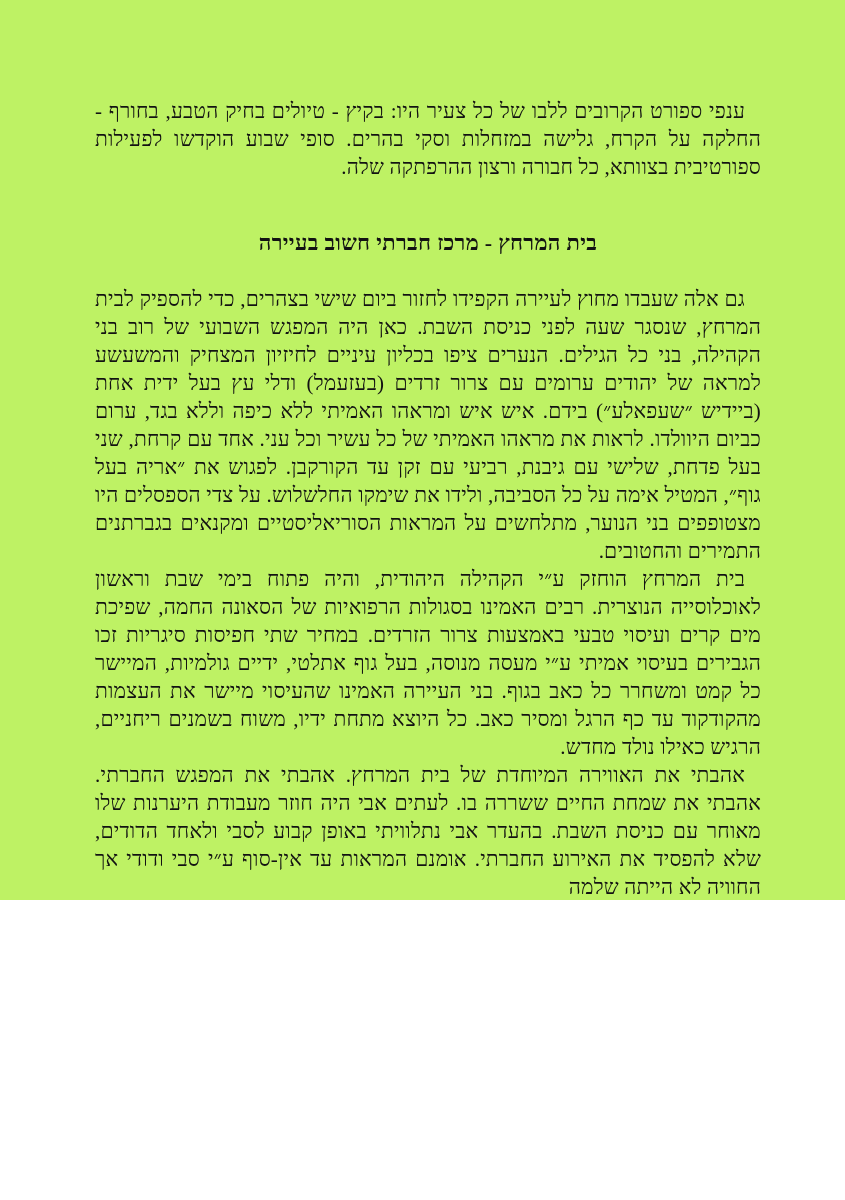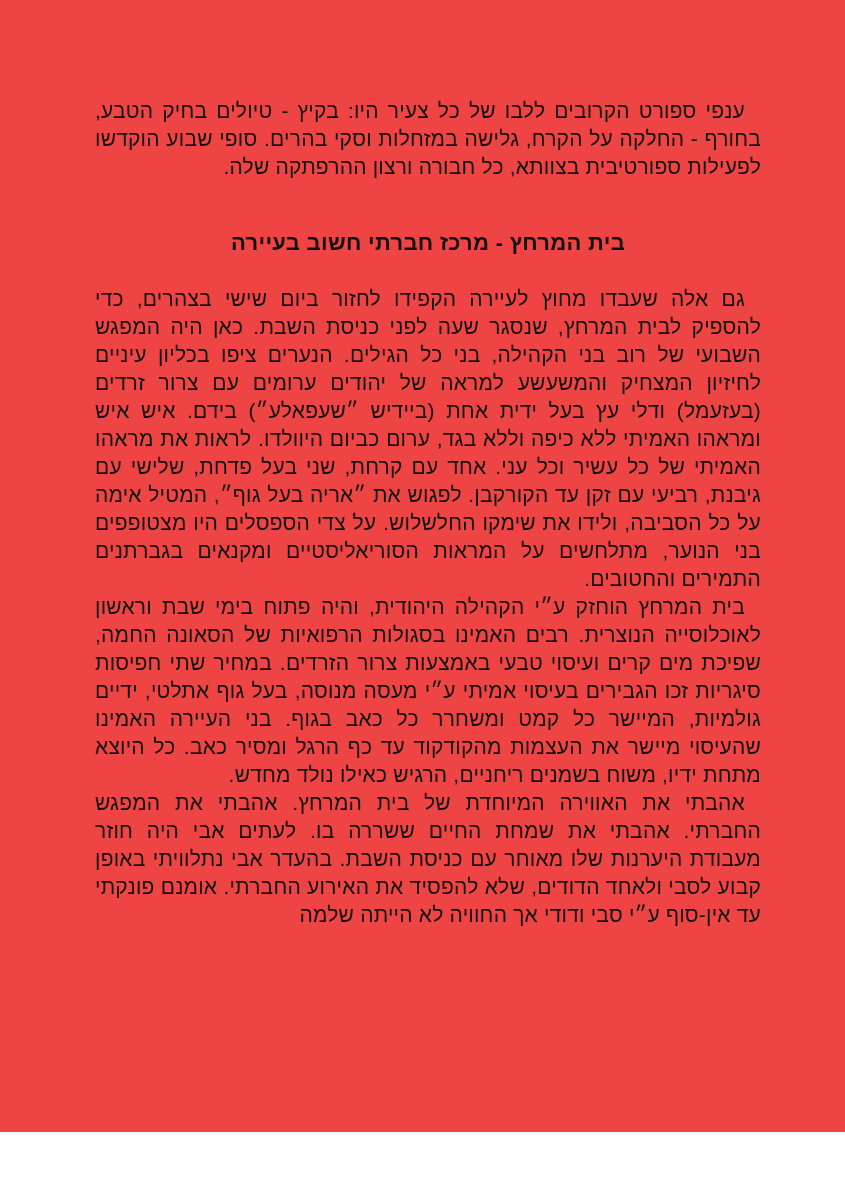--- a/index.html
+++ b/index.html
@@ -3,24 +3,24 @@
 <meta charset="utf-8">
 <style>
   html, body {
     margin: 0;
     padding: 0;
     background: #ffffff;
   }
   .page {
     position: relative;
     width: 845px;
-    height: 1132px;
-    background: #ef4444;
+    height: 900px;
+    background: #bef264;
     overflow: hidden;
-    font-family: Liberation Sans, sans-serif;
+    font-family: Liberation Serif, serif;
     color: #121212;
   }
   .text-block {
     position: absolute;
     top: 97px;
     left: 95px;
     right: 84px;
     direction: rtl;
     text-align: justify;
     font-size: 21px;
@@ -55,15 +55,15 @@
 </style>
 </head>
 <body>
 
 <div class="page">
   <div class="text-block" dir="rtl">
     <p class="para">ענפי ספורט הקרובים ללבו של כל צעיר היו: בקיץ - טיולים בחיק הטבע, בחורף - החלקה על הקרח, גלישה במזחלות וסקי בהרים. סופי שבוע הוקדשו לפעילות ספורטיבית בצוותא, כל חבורה ורצון ההרפתקה שלה.</p>
     <h1 class="section-heading">בית המרחץ - מרכז חברתי חשוב בעיירה</h1>
     <p class="para">גם אלה שעבדו מחוץ לעיירה הקפידו לחזור ביום שישי בצהרים, כדי להספיק לבית המרחץ, שנסגר שעה לפני כניסת השבת. כאן היה המפגש השבועי של רוב בני הקהילה, בני כל הגילים. הנערים ציפו בכליון עיניים לחיזיון המצחיק והמשעשע למראה של יהודים ערומים עם צרור זרדים (בעזעמל) ודלי עץ בעל ידית אחת (ביידיש ״שעפאלע״) בידם. איש איש ומראהו האמיתי ללא כיפה וללא בגד, ערום כביום היוולדו. לראות את מראהו האמיתי של כל עשיר וכל עני. אחד עם קרחת, שני בעל פדחת, שלישי עם גיבנת, רביעי עם זקן עד הקורקבן. לפגוש את ״אריה בעל גוף״, המטיל אימה על כל הסביבה, ולידו את שימקו החלשלוש. על צדי הספסלים היו מצטופפים בני הנוער, מתלחשים על המראות הסוריאליסטיים ומקנאים בגברתנים התמירים והחטובים.</p>
     <p class="para">בית המרחץ הוחזק ע״י הקהילה היהודית, והיה פתוח בימי שבת וראשון לאוכלוסייה הנוצרית. רבים האמינו בסגולות הרפואיות של הסאונה החמה, שפיכת מים קרים ועיסוי טבעי באמצעות צרור הזרדים. במחיר שתי חפיסות סיגריות זכו הגבירים בעיסוי אמיתי ע״י מעסה מנוסה, בעל גוף אתלטי, ידיים גולמיות, המיישר כל קמט ומשחרר כל כאב בגוף. בני העיירה האמינו שהעיסוי מיישר את העצמות מהקודקוד עד כף הרגל ומסיר כאב. כל היוצא מתחת ידיו, משוח בשמנים ריחניים, הרגיש כאילו נולד מחדש.</p>
-    <p class="para">אהבתי את האווירה המיוחדת של בית המרחץ. אהבתי את המפגש החברתי. אהבתי את שמחת החיים ששררה בו. לעתים אבי היה חוזר מעבודת היערנות שלו מאוחר עם כניסת השבת. בהעדר אבי נתלוויתי באופן קבוע לסבי ולאחד הדודים, שלא להפסיד את האירוע החברתי. אומנם פונקתי עד אין-סוף ע״י סבי ודודי אך החוויה לא הייתה שלמה</p>
+    <p class="para">אהבתי את האווירה המיוחדת של בית המרחץ. אהבתי את המפגש החברתי. אהבתי את שמחת החיים ששררה בו. לעתים אבי היה חוזר מעבודת היערנות שלו מאוחר עם כניסת השבת. בהעדר אבי נתלוויתי באופן קבוע לסבי ולאחד הדודים, שלא להפסיד את האירוע החברתי. אומנם המראות עד אין-סוף ע״י סבי ודודי אך החוויה לא הייתה שלמה</p>
   </div>
 </div>
 
 </body></html>

